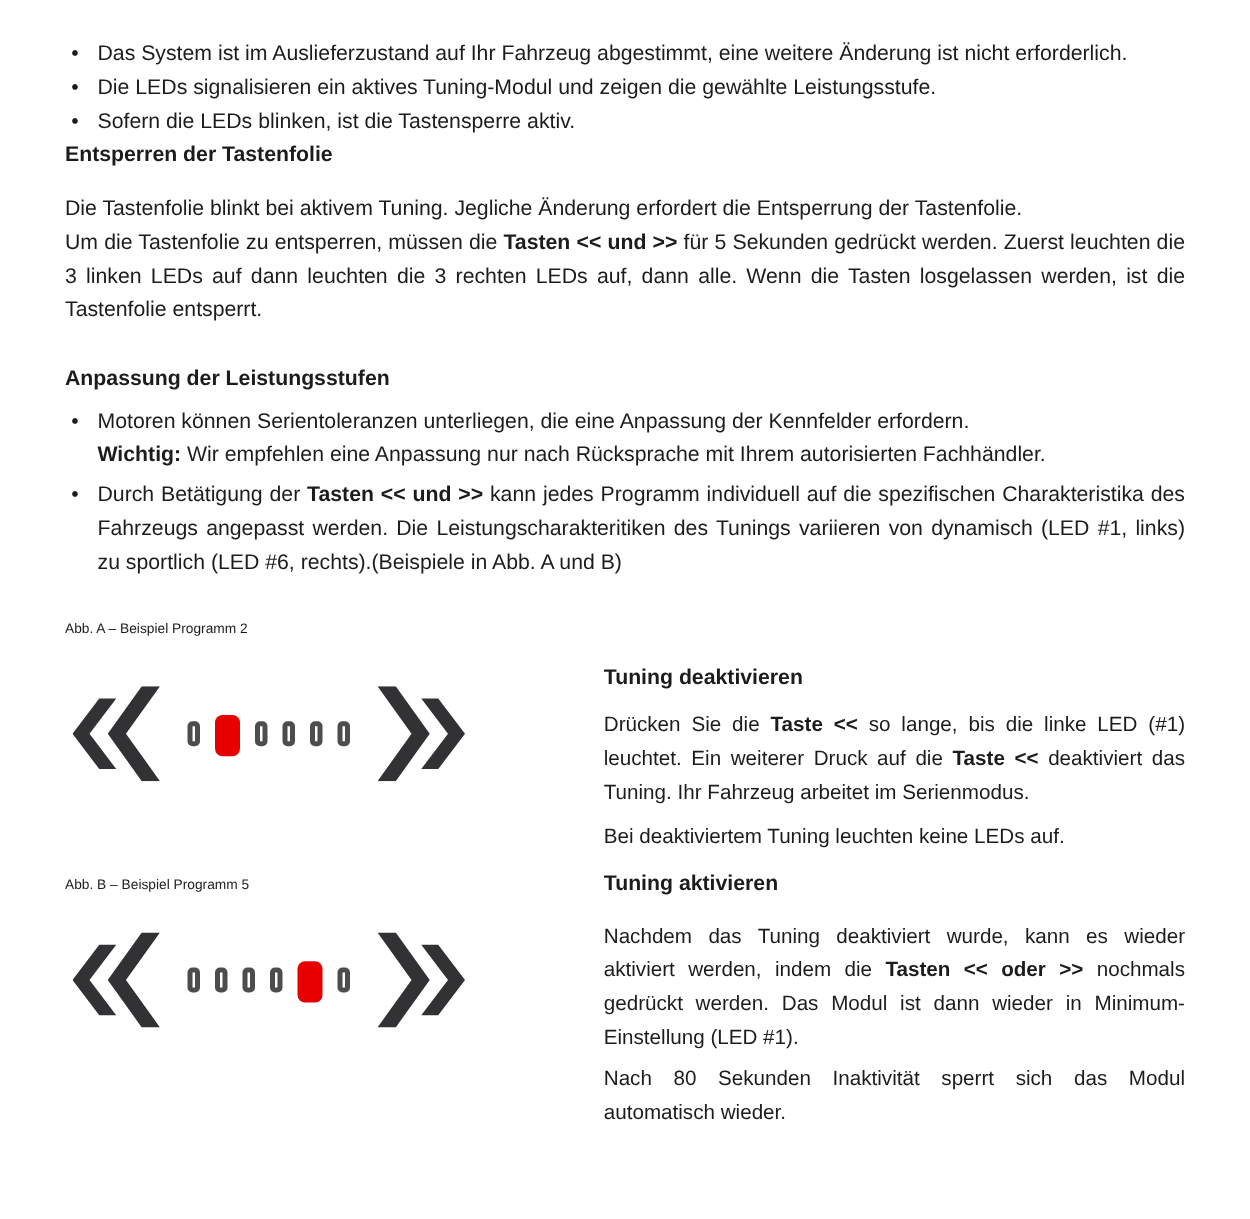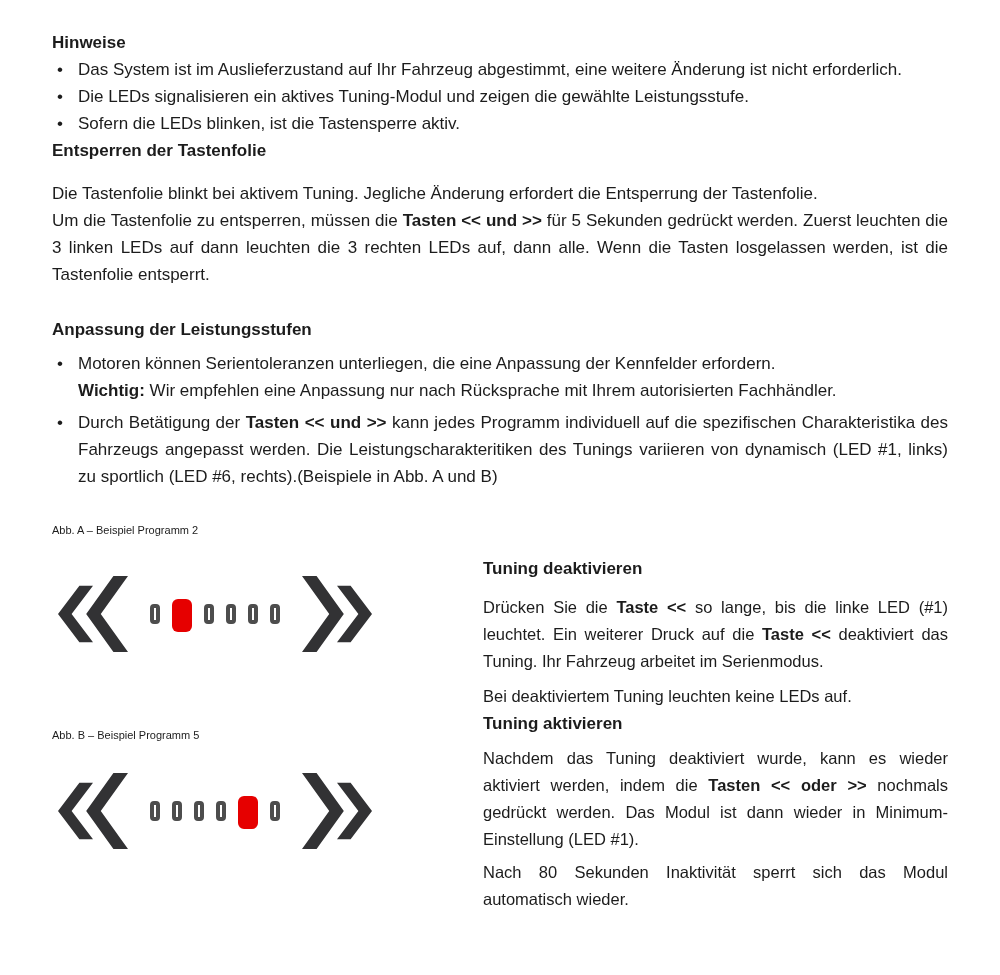--- a/index.html
+++ b/index.html
@@ -53,30 +53,29 @@
     width:20px; height:33px;
     border:0;
     border-radius:6px;
     background:var(--led-on,#e60000);
     transform:translateY(1px);
   }
 
   
   #rp1 { margin-top:12px; }
   #rp2 { margin-top:8px; }
-  #rh2 { }
-  #rp3 { margin-top:8px; }
+  #rh2 { margin-top:10px; }
+  #rp3 { margin-top:16px; }
   #rp4 { margin-top:6px; }
 </style>
 </head>
 <body>
 
 <div class="page">
 
-  <div class="hd">Hinweise</div>
   <div>
     <div class="bullet-item">
       <span class="bullet-marker">•</span>
       <span class="bullet-body just">Das System ist im Auslieferzustand auf Ihr Fahrzeug abgestimmt, eine weitere Änderung ist nicht erforderlich.</span>
     </div>
     <div class="bullet-item">
       <span class="bullet-marker">•</span>
       <span class="bullet-body">Die LEDs signalisieren ein aktives Tuning-Modul und zeigen die gewählte Leistungsstufe.</span>
     </div>
     <div class="bullet-item">

